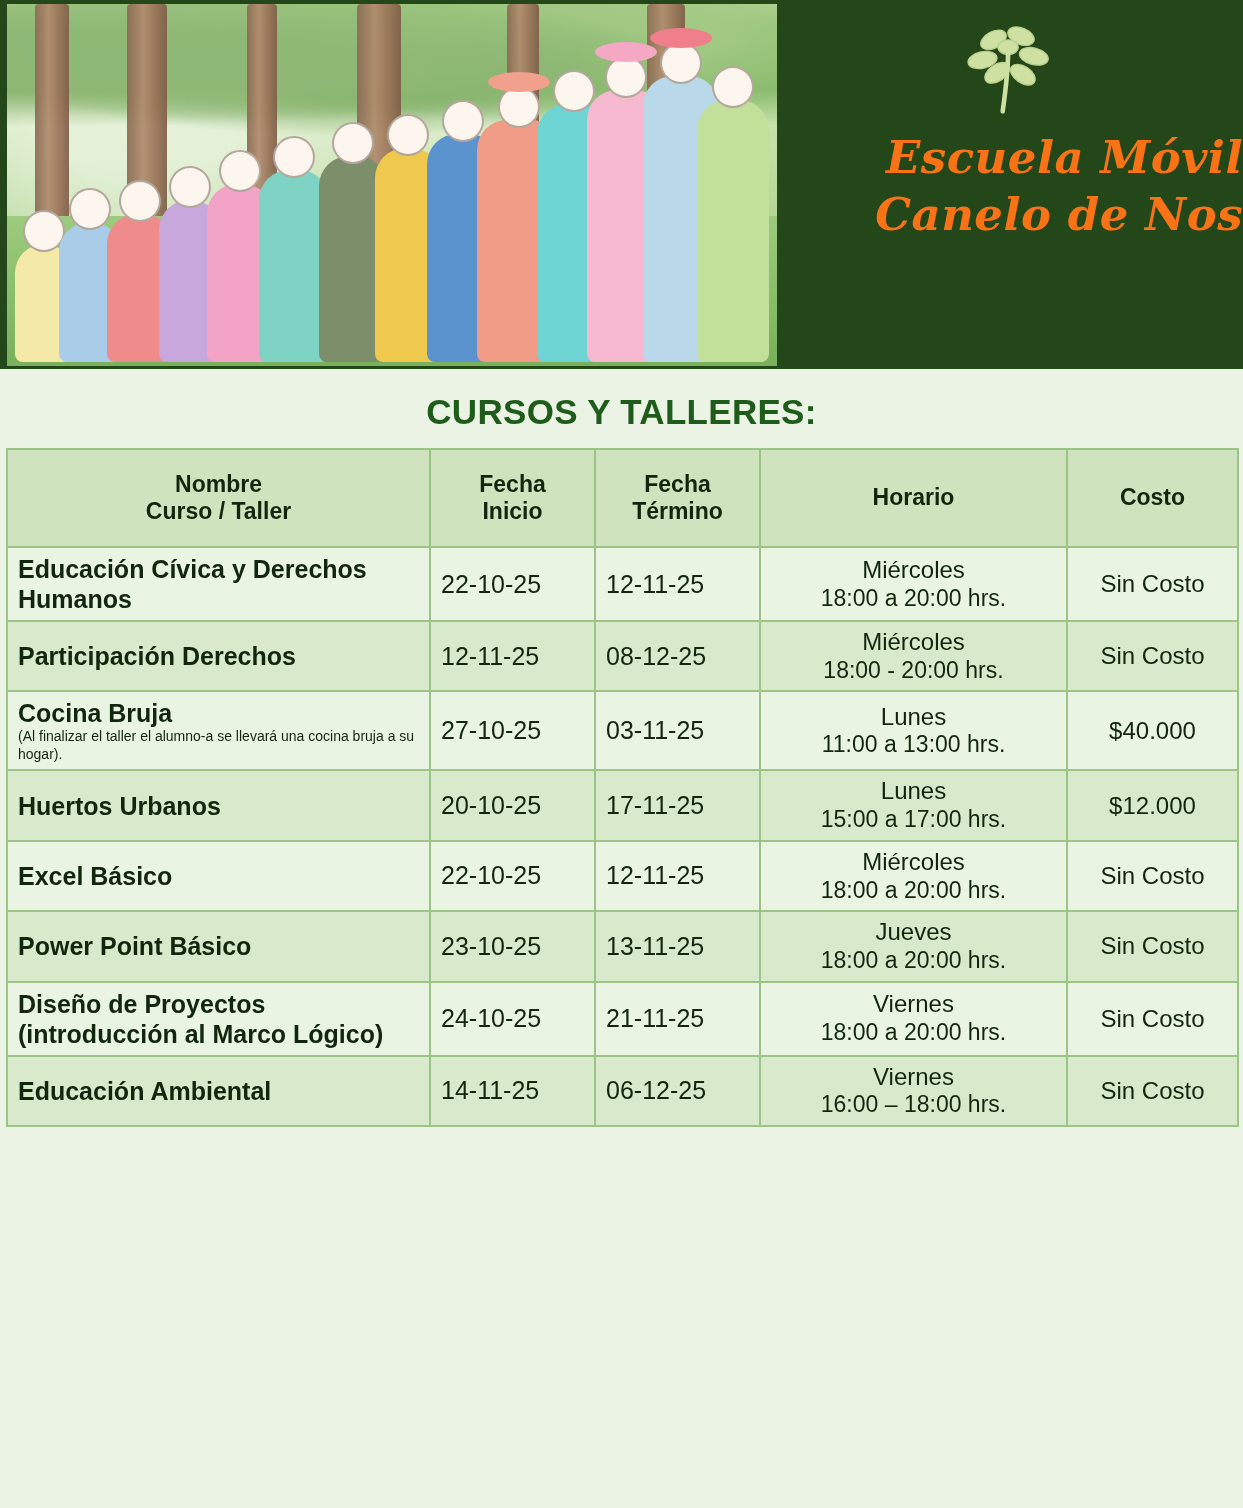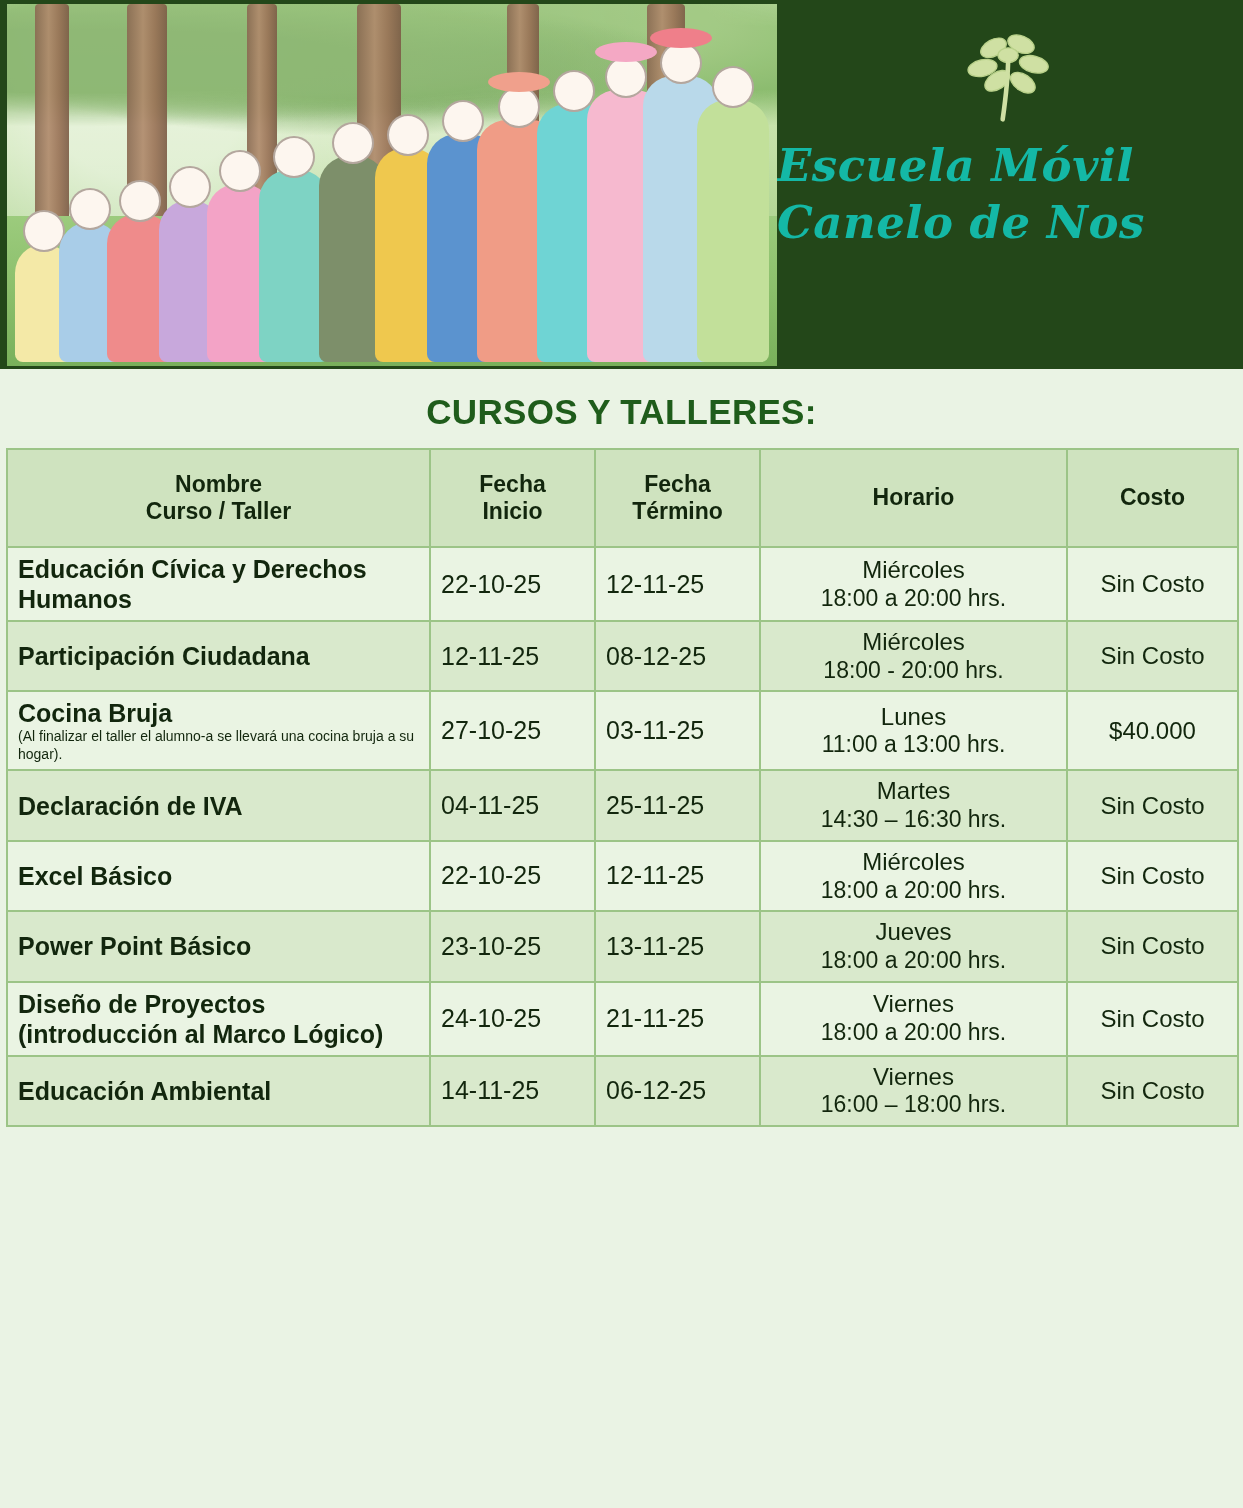--- a/index.html
+++ b/index.html
@@ -82,23 +82,23 @@
     top: -48px;
     left: 50%;
     transform: translateX(-50%);
     width: 62px; height: 20px;
     border-radius: 50%;
   }
 
   
   .brand {
     flex: 1;
-    color: #14b8a6;
-    text-align: left;
-    padding-top: 24px;
+    color: #f97316;
+    text-align: right;
+    padding-top: 16px;
   }
   .leaf-mark { height: 110px; margin: 0 auto 4px; display:block; }
   .brand-title {
     font-family: "DejaVu Serif", serif;
     font-style: italic;
     font-weight: bold;
     font-size: 45px;
     line-height: 1.26;
     letter-spacing: .5px;
     white-space: pre-line;
@@ -288,48 +288,48 @@
         <td class="name"><span>Educación Cívica y Derechos Humanos</span></td>
         <td class="date">22-10-25</td>
         <td class="date">12-11-25</td>
         <td class="sched">
           <span class="day">Miércoles</span>
           <span class="hours">18:00 a 20:00  hrs.</span>
         </td>
         <td class="cost">Sin Costo</td>
       </tr>
       <tr>
-        <td class="name"><span>Participación Ciudadana</span></td>
+        <td class="name"><span>Participación Derechos</span></td>
         <td class="date">12-11-25</td>
         <td class="date">08-12-25</td>
         <td class="sched">
           <span class="day">Miércoles</span>
           <span class="hours">18:00 - 20:00 hrs.</span>
         </td>
         <td class="cost">Sin Costo</td>
       </tr>
       <tr>
         <td class="name"><span>Cocina Bruja</span><span class="note">(Al finalizar el taller el alumno-a se llevará una cocina bruja a su hogar).</span></td>
         <td class="date">27-10-25</td>
         <td class="date">03-11-25</td>
         <td class="sched">
           <span class="day">Lunes</span>
           <span class="hours">11:00 a 13:00 hrs.</span>
         </td>
         <td class="cost">$40.000</td>
       </tr>
       <tr>
-        <td class="name"><span>Declaración de IVA</span></td>
-        <td class="date">04-11-25</td>
-        <td class="date">25-11-25</td>
-        <td class="sched">
-          <span class="day">Martes</span>
-          <span class="hours">14:30 – 16:30 hrs.</span>
-        </td>
-        <td class="cost">Sin Costo</td>
+        <td class="name"><span>Huertos Urbanos</span></td>
+        <td class="date">20-10-25</td>
+        <td class="date">17-11-25</td>
+        <td class="sched">
+          <span class="day">Lunes</span>
+          <span class="hours">15:00 a 17:00 hrs.</span>
+        </td>
+        <td class="cost">$12.000</td>
       </tr>
       <tr>
         <td class="name"><span>Excel Básico</span></td>
         <td class="date">22-10-25</td>
         <td class="date">12-11-25</td>
         <td class="sched">
           <span class="day">Miércoles</span>
           <span class="hours">18:00 a 20:00 hrs.</span>
         </td>
         <td class="cost">Sin Costo</td>

